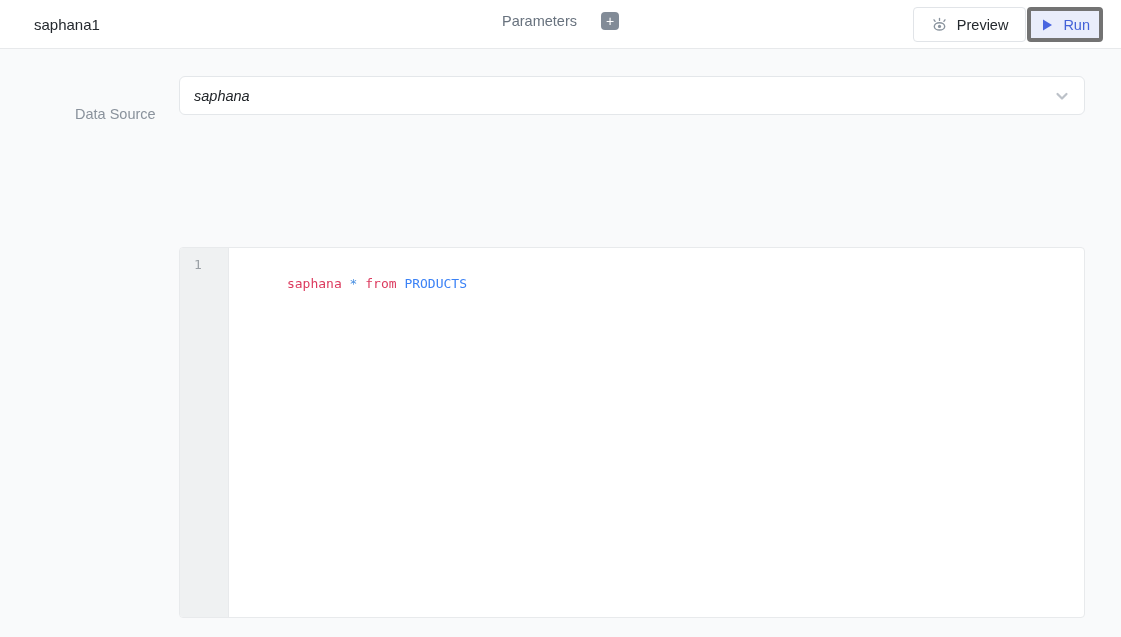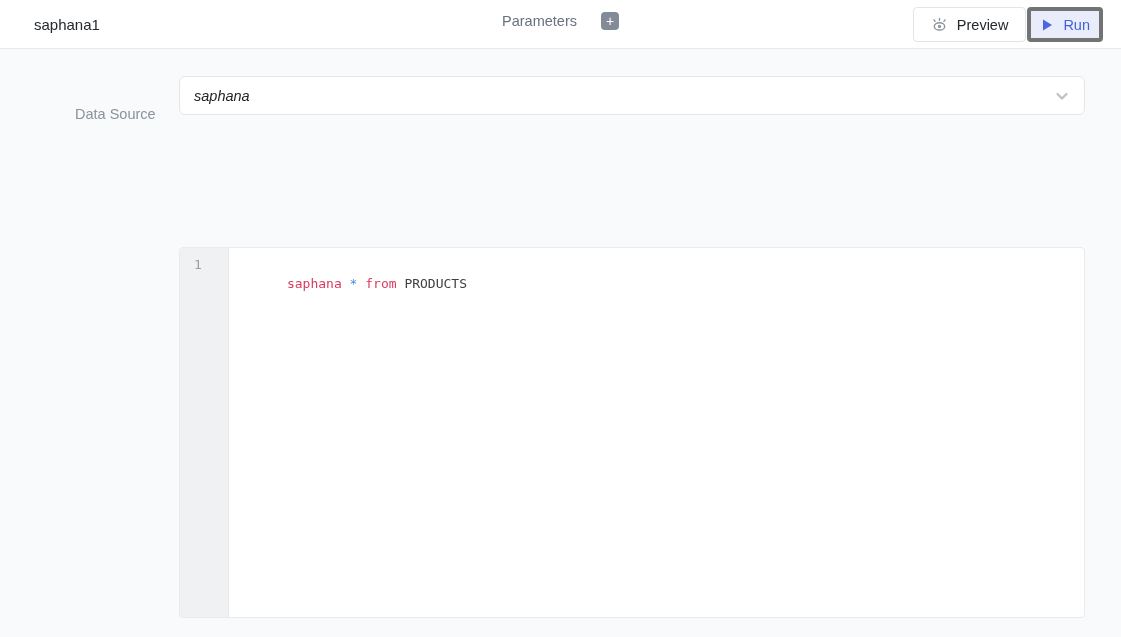--- a/index.html
+++ b/index.html
@@ -86,21 +86,21 @@
   }
   .line-number {
     display: block; color: #9aa0a5; padding-left: 14px;
   }
   .code-area {
     flex: 1 1 auto; padding: 7px 0 0 11px; white-space: pre; cursor: text;
   }
   .tok { white-space: pre; }
   .tok-keyword   { color: #dc3a5e; }
   .tok-operator  { color: #4a90e2; }
-  .tok-identifier{ color: #404040; }
+  .tok-identifier{ color: #3b82f6; }
 </style>
 </head>
 <body>
 
 <div class="page">
 
   <header class="topbar">
     <div class="topbar-title">saphana1</div>
 
     <div class="topbar-center">

